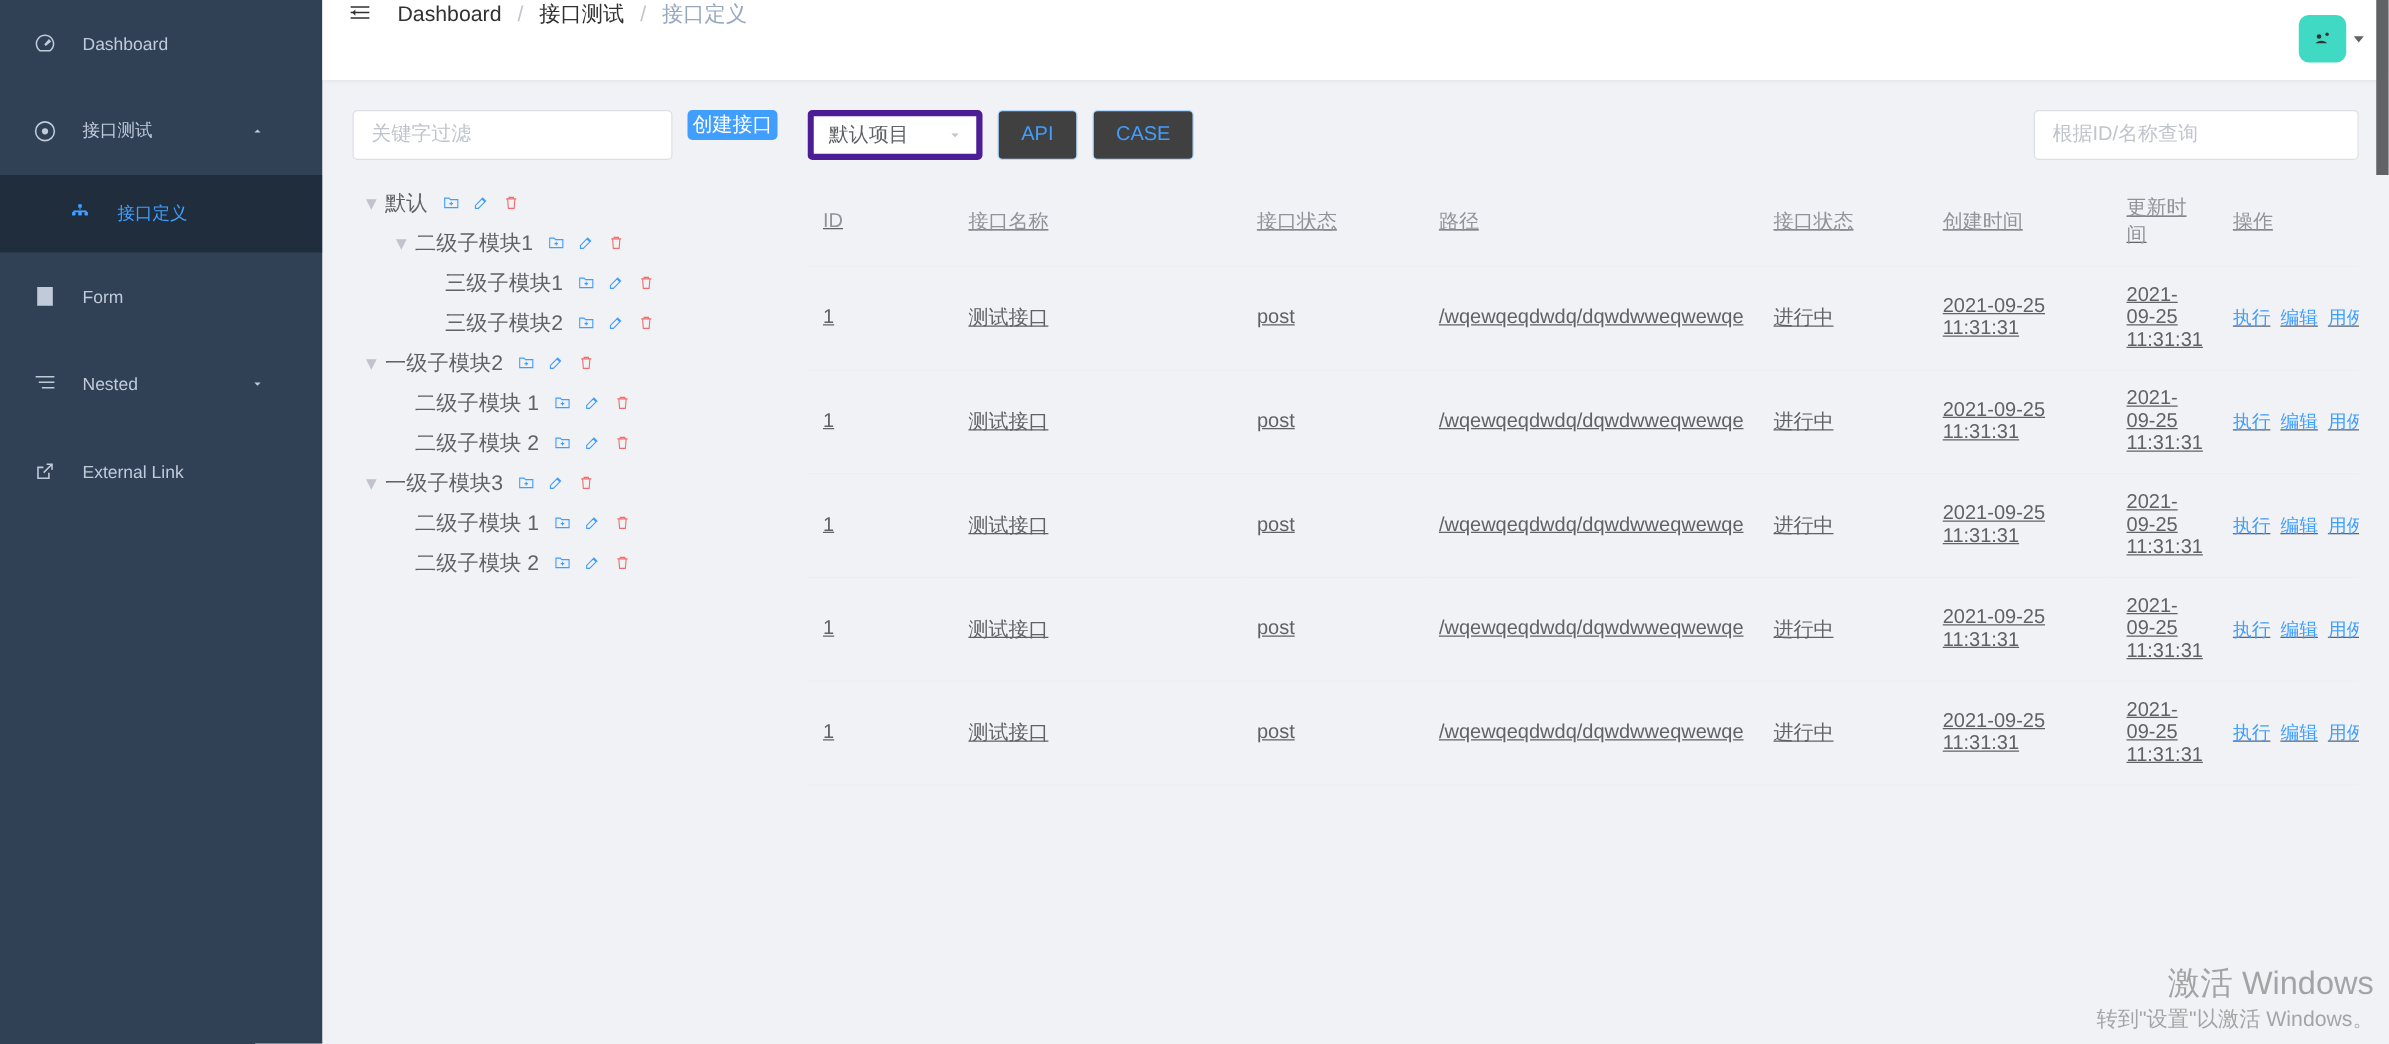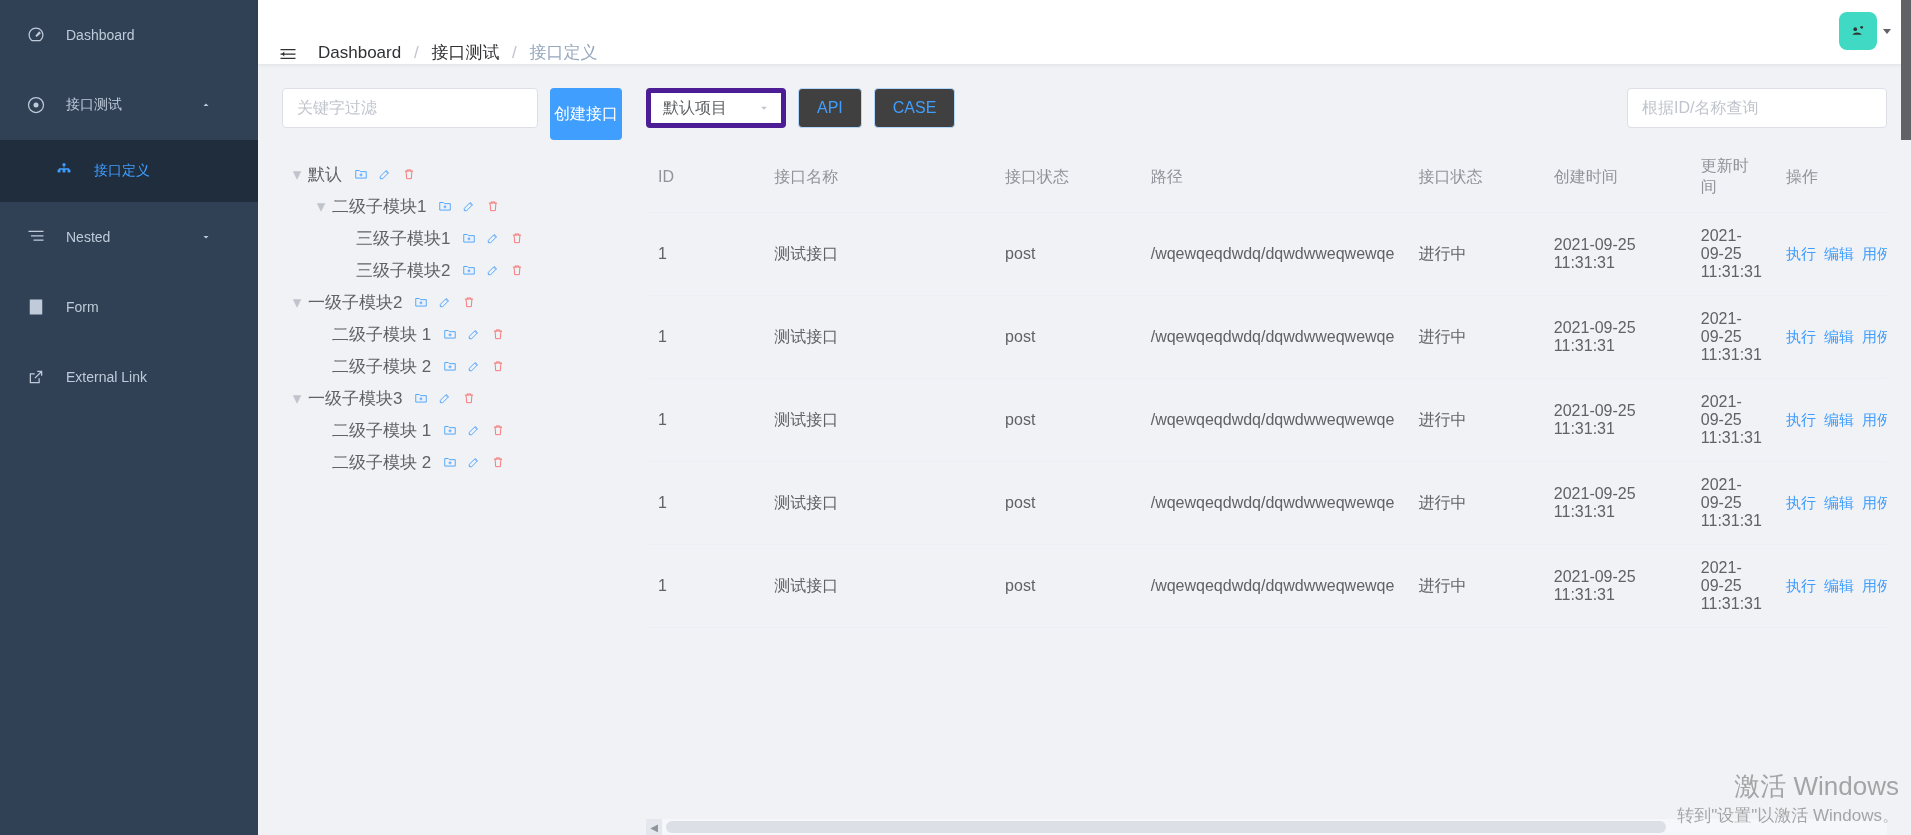--- a/index.html
+++ b/index.html
@@ -10,61 +10,61 @@
 .nav-item { display: flex; align-items: center; padding: 0 26px; height: 70px; cursor: pointer; color: #bfcbd9; position: relative; }
 .nav-item svg { width: 20px; height: 20px; margin-right: 20px; fill: currentColor; }
 .nav-item.sub { padding-left: 54px; height: 62px; background: #1f2d3d; }
 .nav-item.active { color: #409eff; }
 .nav-item .arrow { position: absolute; right: 26px; width: 12px; height: 12px; }
 
 
 .main { position: absolute; left: 258px; top: 0; right: 0; height: 100%; display: flex; flex-direction: column; background: #f0f2f5; }
 
 
-.header { height: 64px; background: #fff; display: flex; align-items: flex-end; padding: 0 20px; box-shadow: 0 1px 4px rgba(0,21,41,0.08); position: relative; }
+.header { height: 64px; background: #fff; display: flex; align-items: flex-start; padding: 0 20px; box-shadow: 0 1px 4px rgba(0,21,41,0.08); position: relative; }
 .hamburger { width: 20px; height: 20px; cursor: pointer; margin-right: 20px; }
 .breadcrumb { color: #97a8be; font-size: 17px; }
 .breadcrumb .sep { margin: 0 8px; color: #c0c4cc; }
 .breadcrumb .first { color: #303133; }
 .breadcrumb .link { color: #303133; }
 .avatar-wrap { position: absolute; right: 20px; top: 12px; display: flex; align-items: center; }
 .avatar { width: 38px; height: 38px; border-radius: 8px; background: #40d9c4; display: flex; align-items: center; justify-content: center; color: #fff; font-size: 18px; }
 .avatar-caret { margin-left: 6px; width: 0; height: 0; border-left: 4px solid transparent; border-right: 4px solid transparent; border-top: 5px solid #606266; }
 
 
 .content { flex: 1; display: flex; padding: 24px 24px 0 24px; gap: 24px; overflow: hidden; }
 .left-panel { width: 340px; background: transparent; }
 .right-panel { flex: 1; background: transparent; display: flex; flex-direction: column; overflow: hidden; }
 
 
 .left-top { display: flex; gap: 12px; margin-bottom: 18px; }
 .filter-input { flex: 1; height: 40px; border: 1px solid #dcdfe6; border-radius: 4px; padding: 0 14px; font-size: 16px; color: #606266; outline: none; }
 .filter-input::placeholder { color: #c0c4cc; }
-.create-btn { height: 52px; padding: 0 4px; background: #409eff; color: #fff; border: none; border-radius: 4px; font-size: 16px; cursor: pointer; }
+.create-btn { height: 24px; padding: 0 4px; background: #409eff; color: #fff; border: none; border-radius: 4px; font-size: 16px; cursor: pointer; }
 
 
 .tree { font-size: 17px; color: #606266; }
 .tree-node { display: flex; align-items: center; height: 32px; cursor: pointer; }
 .tree-caret { width: 14px; display: inline-flex; justify-content: center; color: #c0c4cc; margin-right: 4px; }
 .tree-label { flex: 0 0 auto; }
 .tree-actions { display: inline-flex; gap: 10px; margin-left: 12px; }
 .l0 { padding-left: 8px; }
 .l1 { padding-left: 32px; }
 .l2 { padding-left: 56px; }
 
 
 .right-top { display: flex; align-items: center; gap: 12px; margin-bottom: 14px; }
 .proj-select { width: 140px; height: 40px; border: 5px solid #4c1d95; border-radius: 4px; display: flex; align-items: center; padding: 0 12px; color: #606266; font-size: 16px; position: relative; cursor: pointer; background: #fff; }
 .proj-select .caret { position: absolute; right: 10px; color: #c0c4cc; }
 .tag-btn { height: 40px; padding: 0 18px; border: 1px solid #b3d8ff; background: #404040; color: #409eff; border-radius: 4px; font-size: 16px; cursor: pointer; }
 .search-input { margin-left: auto; width: 260px; height: 40px; border: 1px solid #dcdfe6; border-radius: 4px; padding: 0 14px; font-size: 16px; outline: none; }
 .search-input::placeholder { color: #c0c4cc; }
 
 
-.table-wrap { flex: 1; overflow: hidden; display: flex; flex-direction: column; }
+.table-wrap { flex: 1; overflow: hidden; display: flex; flex-direction: row; text-decoration: underline; }
 .table-scroll { overflow-x: auto; overflow-y: hidden; flex: 1; position: relative; }
 table { border-collapse: collapse; width: 1340px; }
 th, td { text-align: left; padding: 14px 12px; font-size: 16px; border-bottom: 1px solid #ebeef5; vertical-align: middle; }
 th { color: #909399; font-weight: 500; height: 50px; }
 td { color: #606266; }
 .col-id { width: 120px; }
 .col-name { width: 240px; }
 .col-method { width: 150px; }
 .col-path { width: 150px; }
 .col-status { width: 140px; }
@@ -115,32 +115,32 @@
         <rect x="448" y="128" width="128" height="128"></rect>
         <rect x="192" y="448" width="128" height="128"></rect>
         <rect x="448" y="448" width="128" height="128"></rect>
         <rect x="704" y="448" width="128" height="128"></rect>
         <path fill="none" stroke="currentColor" stroke-width="40" d="M512 256v96M256 448v-48h512v48"></path>
       </svg>
     <span>接口定义</span>
   </div>
   <div class="nav-item">
     <svg viewBox="0 0 1024 1024">
+        <path d="M192 128h640v768H192zM288 320h448v64H288zM288 480h448v64H288zM288 640h256v64H288z"></path>
+      </svg>
+    <span>Form</span>
+  </div>
+  <div class="nav-item">
+    <svg viewBox="0 0 1024 1024">
         <path d="M128 192h768v64H128zM256 416h640v64H256zM384 640h512v64H384z"></path>
       </svg>
     <span>Nested</span>
     <svg class="arrow" viewBox="0 0 24 24">
         <path fill="currentColor" d="M7 10l5 5 5-5z"></path>
       </svg>
-  </div>
-  <div class="nav-item">
-    <svg viewBox="0 0 1024 1024">
-        <path d="M192 128h640v768H192zM288 320h448v64H288zM288 480h448v64H288zM288 640h256v64H288z"></path>
-      </svg>
-    <span>Form</span>
   </div>
   <div class="nav-item">
     <svg viewBox="0 0 1024 1024">
         <path d="M576 192h256v256h-64V302L480 590l-46-46 288-288H576zM192 320h256v64H256v384h384V576h64v256H192z"></path>
       </svg>
     <span>External Link</span>
   </div>
 </div>
 
 <div class="main">

